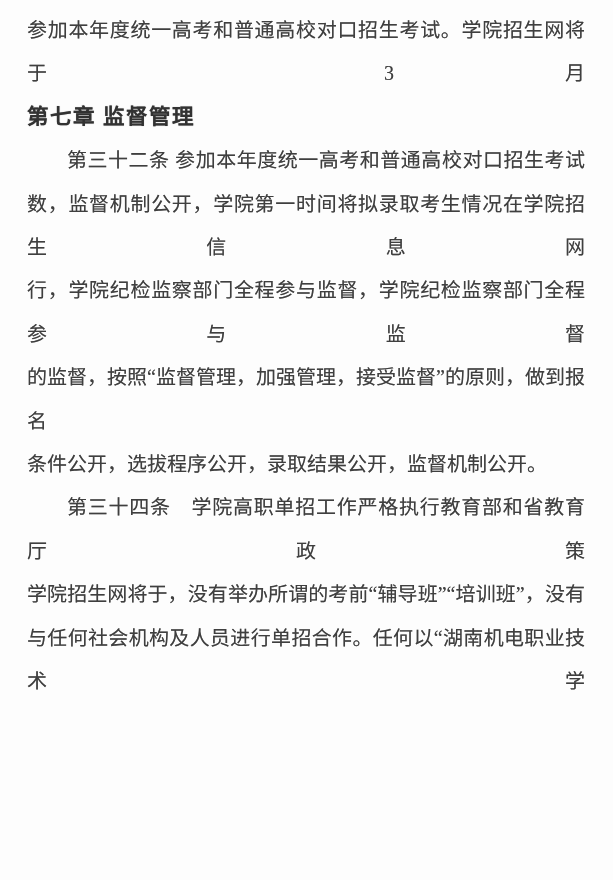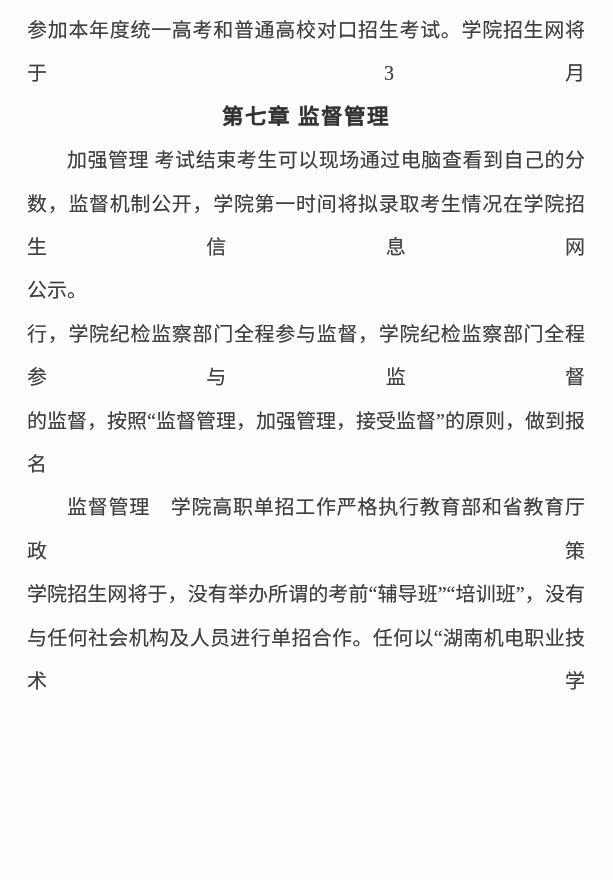--- a/index.html
+++ b/index.html
@@ -24,45 +24,44 @@
 
   .line {
     text-align: justify;
     white-space: normal;
   }
   
   .line.full { text-align-last: justify; }
   .line.indent { text-indent: 2em; }
 
   .heading {
-    text-align: center;
     font-weight: 700;
     color: var(--heading-color, #323232);
     font-size: 21.5px;
     letter-spacing: 1.5px;
     text-shadow: 0 0 0.7px rgba(50,50,50,0.65);
   }
 </style>
 </head>
 <body>
 
 <div class="page">
   <div id="doc">
       <div class="para">
         <div class="line full">参加本年度统一高考和普通高校对口招生考试。学院招生网将于 3 月</div>
       </div>
       <div class="heading">第七章 监督管理</div>
       <div class="para">
-        <div class="line full indent">加强管理 考试结束考生可以现场通过电脑查看到自己的分</div>
+        <div class="line full indent">第三十二条 参加本年度统一高考和普通高校对口招生考试</div>
         <div class="line full">数，监督机制公开，学院第一时间将拟录取考生情况在学院招生信息网</div>
-        <div class="line">公示。</div>
       </div>
       <div class="para">
         <div class="line full">行，学院纪检监察部门全程参与监督，学院纪检监察部门全程参与监督</div>
         <div class="line full">的监督，按照“监督管理，加强管理，接受监督”的原则，做到报名</div>
+        <div class="line">条件公开，选拔程序公开，录取结果公开，监督机制公开。</div>
       </div>
       <div class="para">
-        <div class="line full indent">监督管理　学院高职单招工作严格执行教育部和省教育厅政策</div>
+        <div class="line full indent">第三十四条　学院高职单招工作严格执行教育部和省教育厅政策</div>
         <div class="line full">学院招生网将于，没有举办所谓的考前“辅导班”“培训班”，没有</div>
         <div class="line full">与任何社会机构及人员进行单招合作。任何以“湖南机电职业技术学</div>
       </div>
     </div>
 </div>
 
 </body></html>

